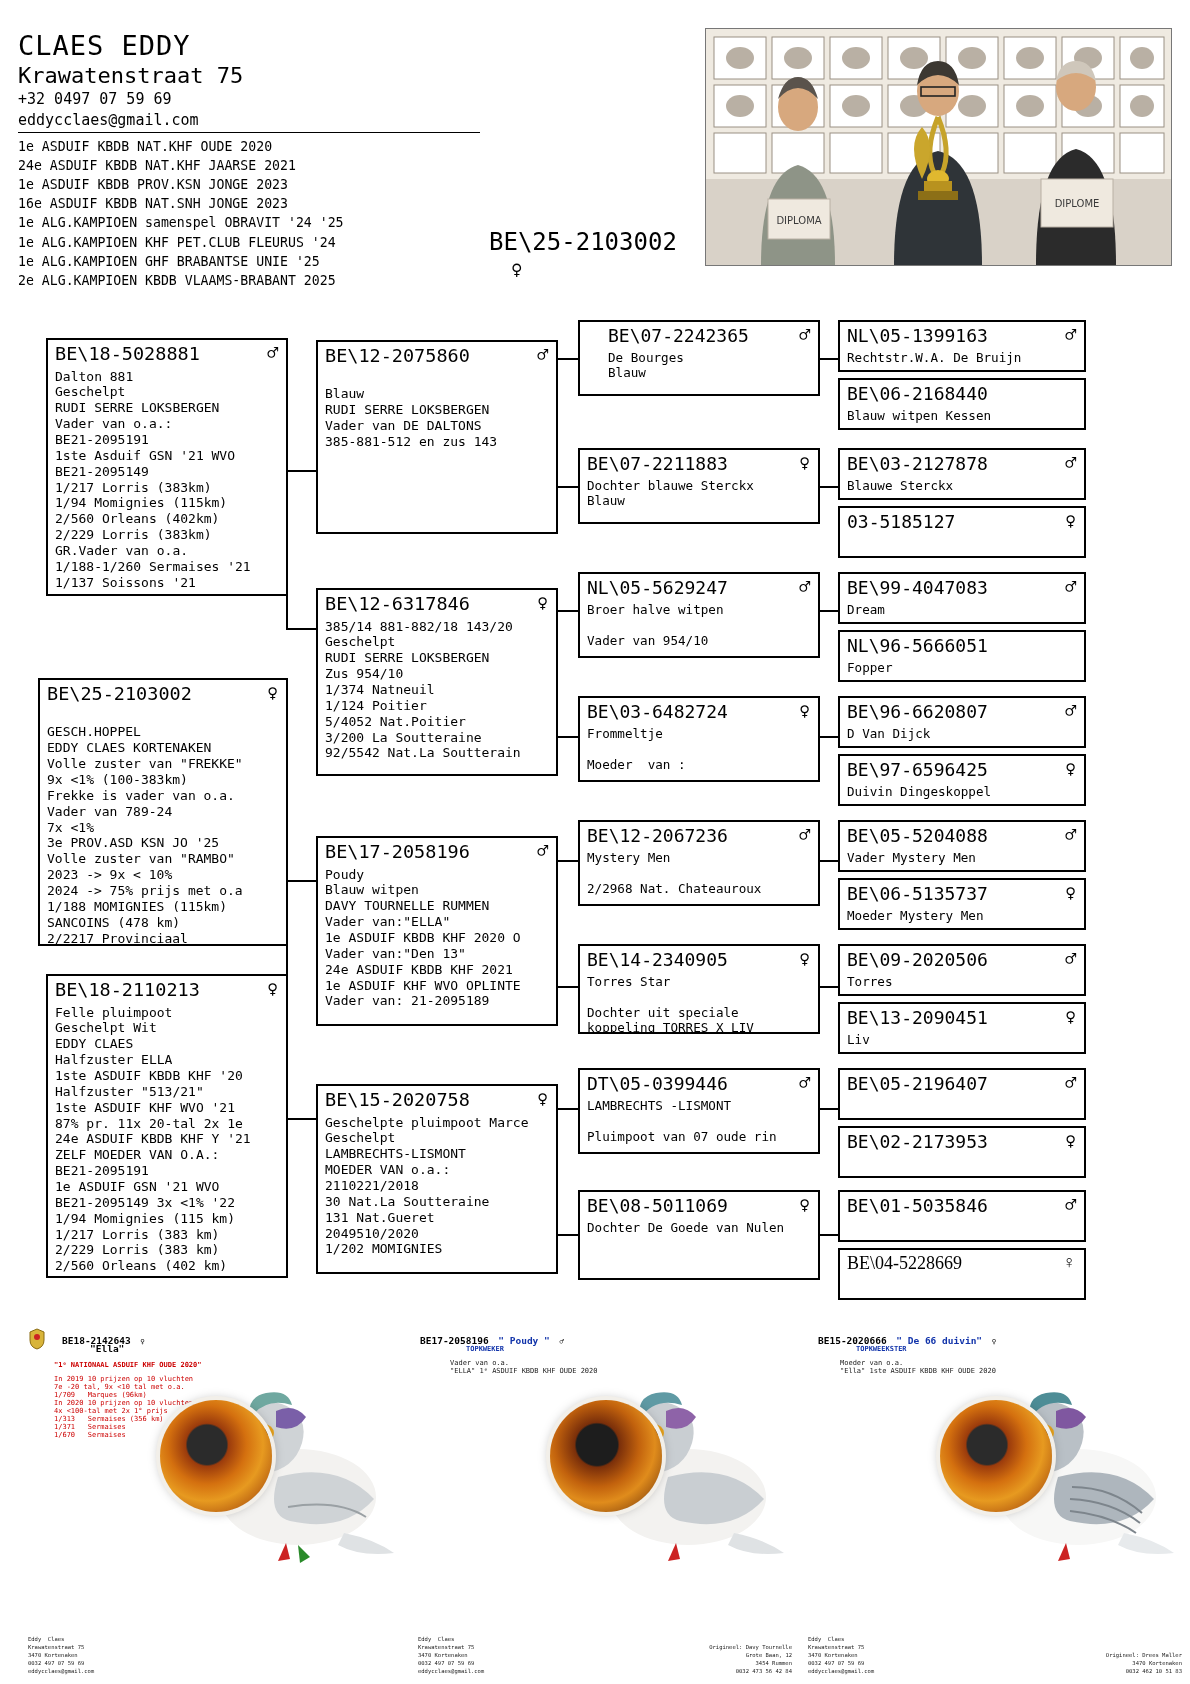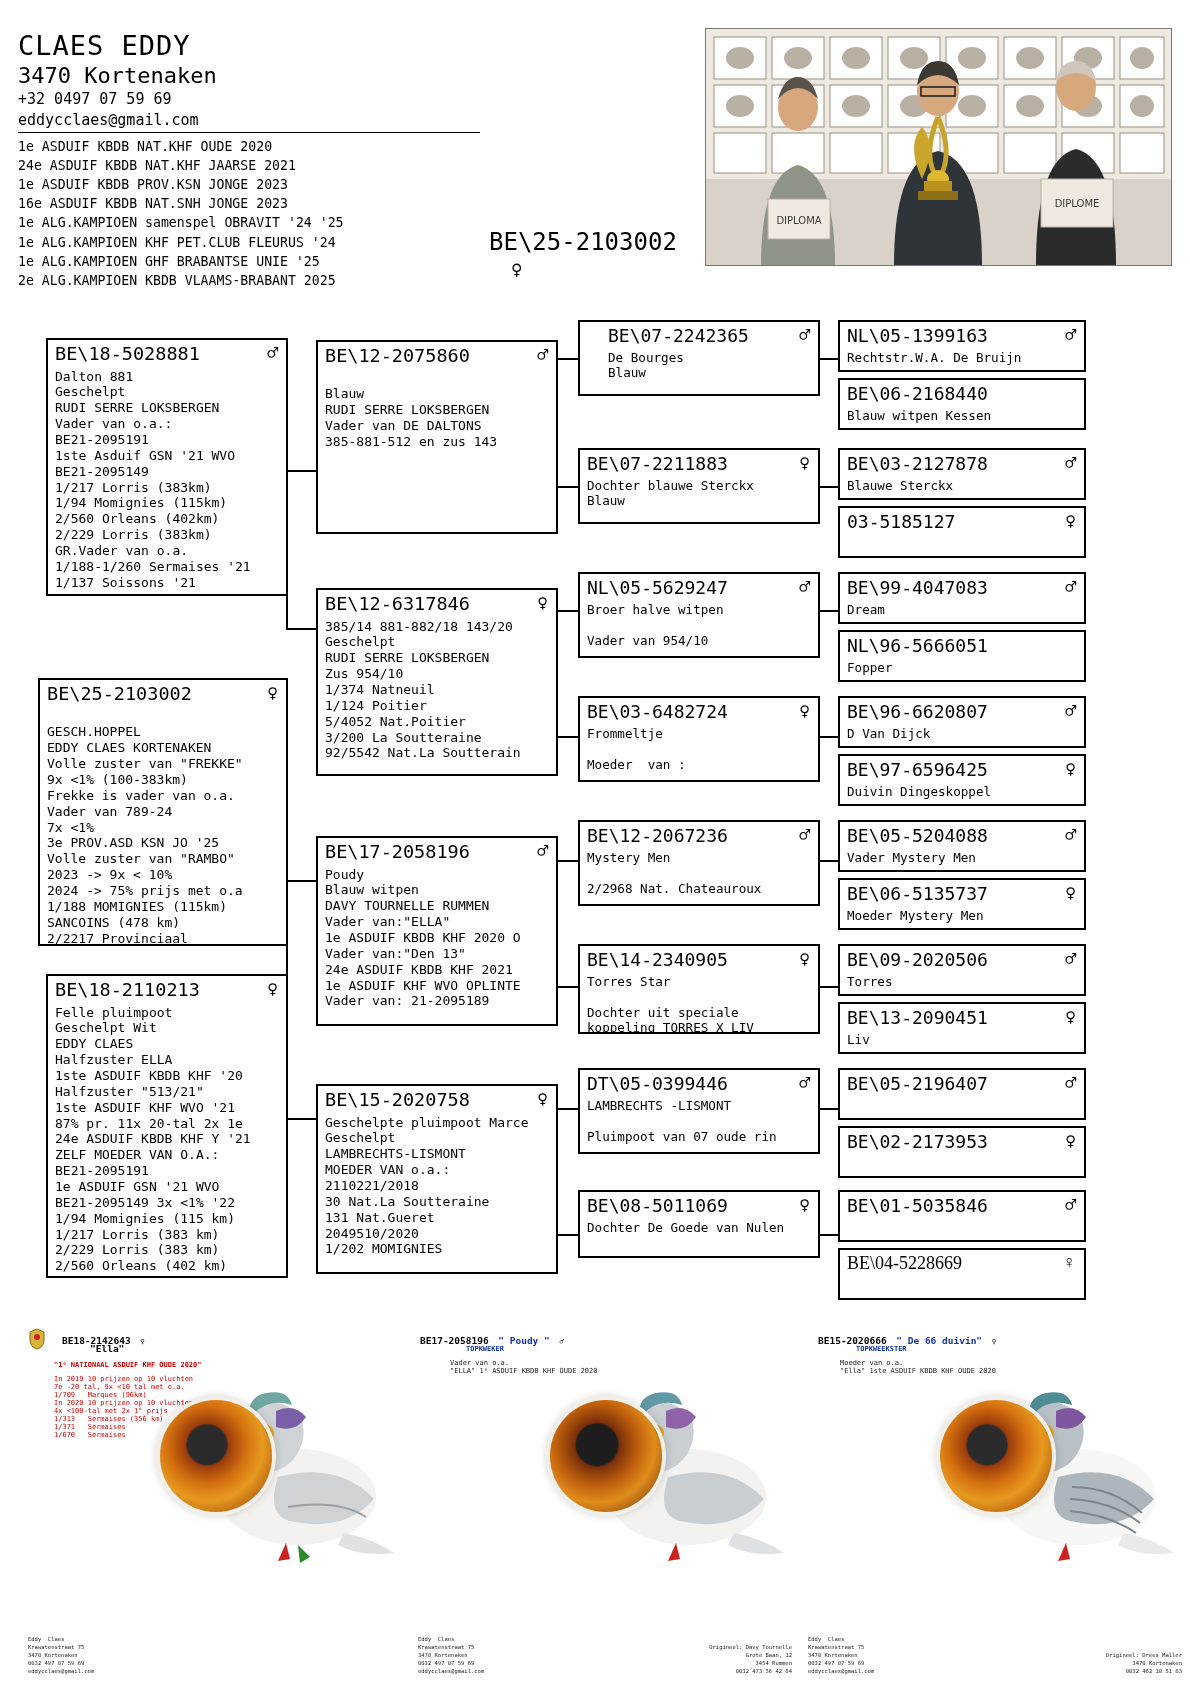--- a/index.html
+++ b/index.html
@@ -76,21 +76,21 @@
          box-shadow: 0 0 0 4px #f2efe9, 0 0 12px rgba(0,0,0,.35);}
   .eye.dark { background: radial-gradient(circle at 42% 40%, #1d1d1d 0 22%, #7a2f0a 24%, #c2620d 45%, #e08c1c 62%, #8e4a0e 85%, #4a2206 100%); }
 </style>
 </head>
 <body>
 
 <div class="header">
 
   <div class="breeder-block">
     <div class="breeder-name">CLAES EDDY</div>
-    <div class="breeder-addr">3470 Kortenaken</div>
+    <div class="breeder-addr">Krawatenstraat 75</div>
     <div class="breeder-contact">+32 0497 07 59 69</div>
     <div class="breeder-contact">eddycclaes@gmail.com</div>
     <div class="rule"></div>
     <div class="palmares" style="white-space:pre">1e ASDUIF KBDB NAT.KHF OUDE 2020
 24e ASDUIF KBDB NAT.KHF JAARSE 2021
 1e ASDUIF KBDB PROV.KSN JONGE 2023
 16e ASDUIF KBDB NAT.SNH JONGE 2023
 1e ALG.KAMPIOEN samenspel OBRAVIT '24 '25
 1e ALG.KAMPIOEN KHF PET.CLUB FLEURUS '24
 1e ALG.KAMPIOEN GHF BRABANTSE UNIE '25
@@ -404,21 +404,21 @@
 </div>
 <div class="box small" style="left:578px; top:1068px; width:242px; height:86px;">
   <div class="id">
     <span>DT\05-0399446</span>
     <span class="sexmark">♂</span>
   </div>
   <div class="lines">LAMBRECHTS -LISMONT
 
 Pluimpoot van 07 oude rin</div>
 </div>
-<div class="box small" style="left:578px; top:1190px; width:242px; height:68px;">
+<div class="box small" style="left:578px; top:1190px; width:242px; height:90px;">
   <div class="id">
     <span>BE\08-5011069</span>
     <span class="sexmark">♀</span>
   </div>
   <div class="lines">Dochter De Goede van Nulen</div>
 </div>
 
 <div class="box small" style="left:838px; top:320px; width:248px; height:52px;">
   <div class="id">
     <span>NL\05-1399163</span>

